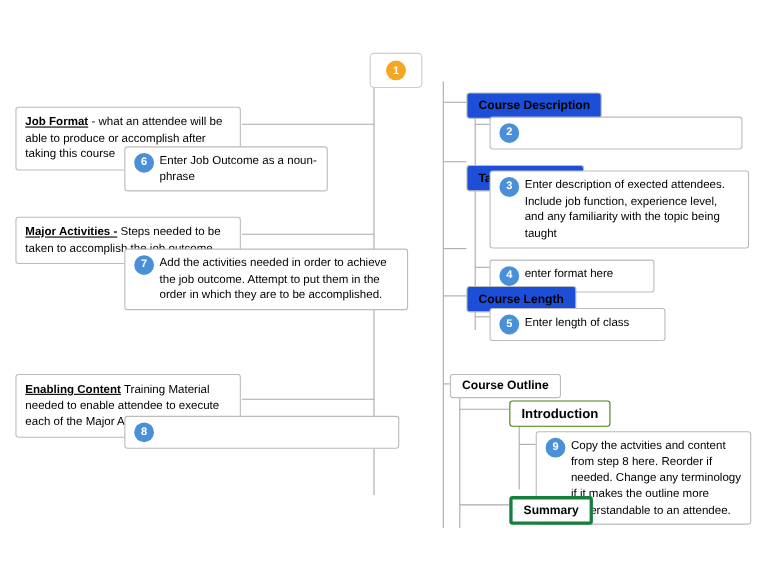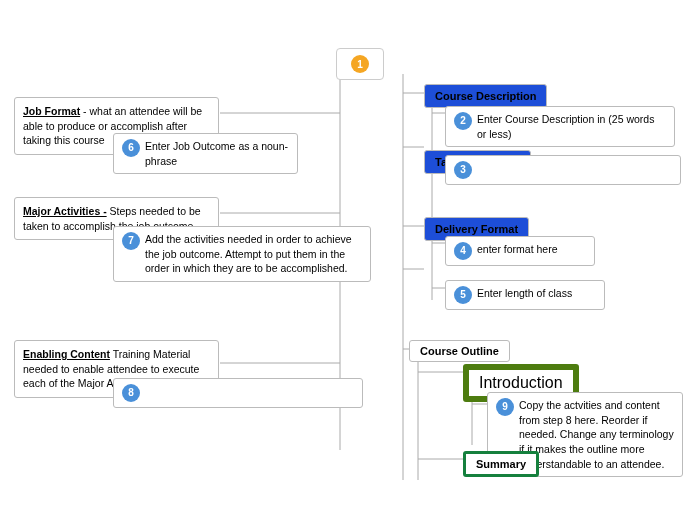--- a/index.html
+++ b/index.html
@@ -114,25 +114,25 @@
       background: white;
       border: 1px solid #bbb;
       border-radius: 3px;
       padding: 4px 10px;
       font-size: 11px;
       font-weight: bold;
     }
     .intro-box {
       position: absolute;
       background: white;
-      border: 6px solid #4d7c0f;
+      border: 1px solid #4d7c0f;
       border-radius: 3px;
       padding: 4px 10px;
-      font-size: 16px;
-      font-weight: normal;
+      font-size: 12px;
+      font-weight: bold;
     }
     .summary-box {
       position: absolute;
       background: white;
       border: 3px solid #15803d;
       border-radius: 3px;
       padding: 4px 10px;
       font-size: 11px;
       font-weight: bold;
     }
@@ -208,40 +208,40 @@
   <div class="step-box" style="top:378px; left:113px; width:250px;">
     <span class="step-badge blue">8</span>
   </div>
 
   <div class="right-node" style="top:84px; left:424px;">
     <span>Course Description</span>
   </div>
 
   <div class="right-step-box" style="top:106px; left:445px; width:230px;">
     <span class="step-badge blue">2</span>
-    <span>Enter Course Description in (25 words or less)</span>
   </div>
 
   <div class="right-node" style="top:150px; left:424px;">
     <span>Target Audience</span>
   </div>
 
   <div class="right-step-box" style="top:155px; left:445px; width:236px;">
     <span class="step-badge blue">3</span>
-  </div>
-
-  <div class="right-node" style="top:217px; left:424px;">
-    <span>Delivery Format</span>
-  </div>
+    <span>Enter description of exected attendees.  Include job function, experience level, and any familiarity with the topic being taught</span>
+  </div>
+
 
   <div class="right-step-box" style="top:236px; left:445px; width:150px;">
     <span class="step-badge blue">4</span>
     <span>enter format here</span>
   </div>
 
+  <div class="right-node" style="top:260px; left:424px;">
+    <span>Course Length</span>
+  </div>
 
   <div class="right-step-box" style="top:280px; left:445px; width:160px;">
     <span class="step-badge blue">5</span>
     <span>Enter length of class</span>
   </div>
 
   <div class="outline-box" style="top:340px; left:409px;">
     <span>Course Outline</span>
   </div>
 

